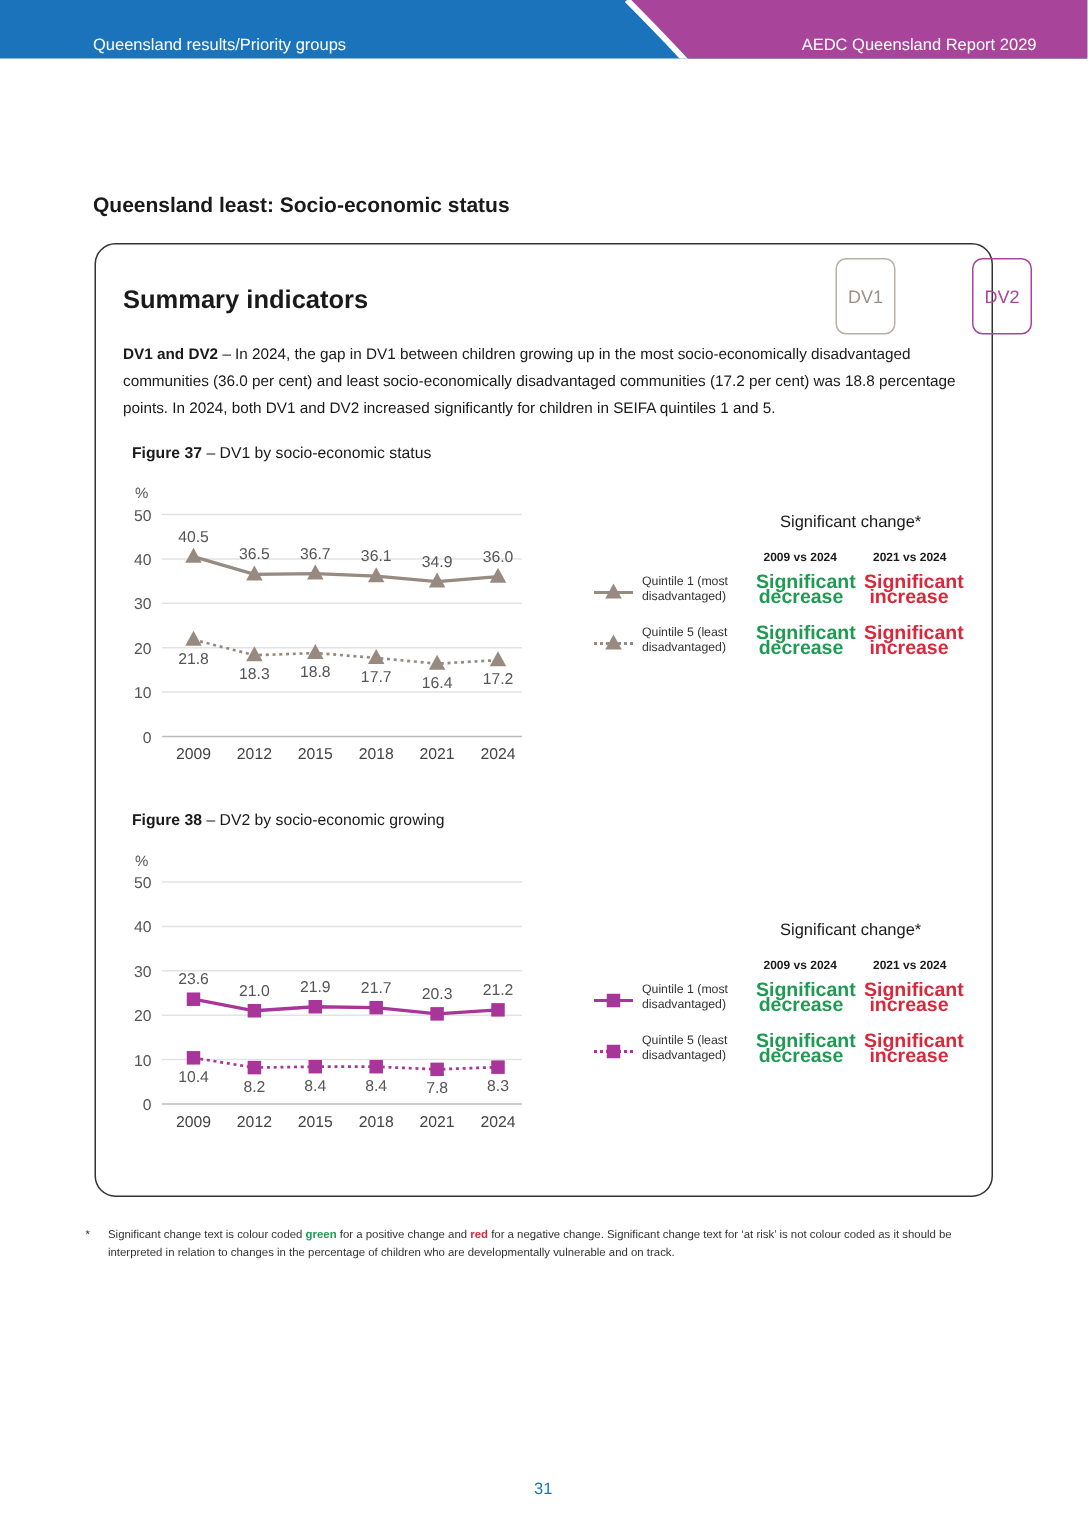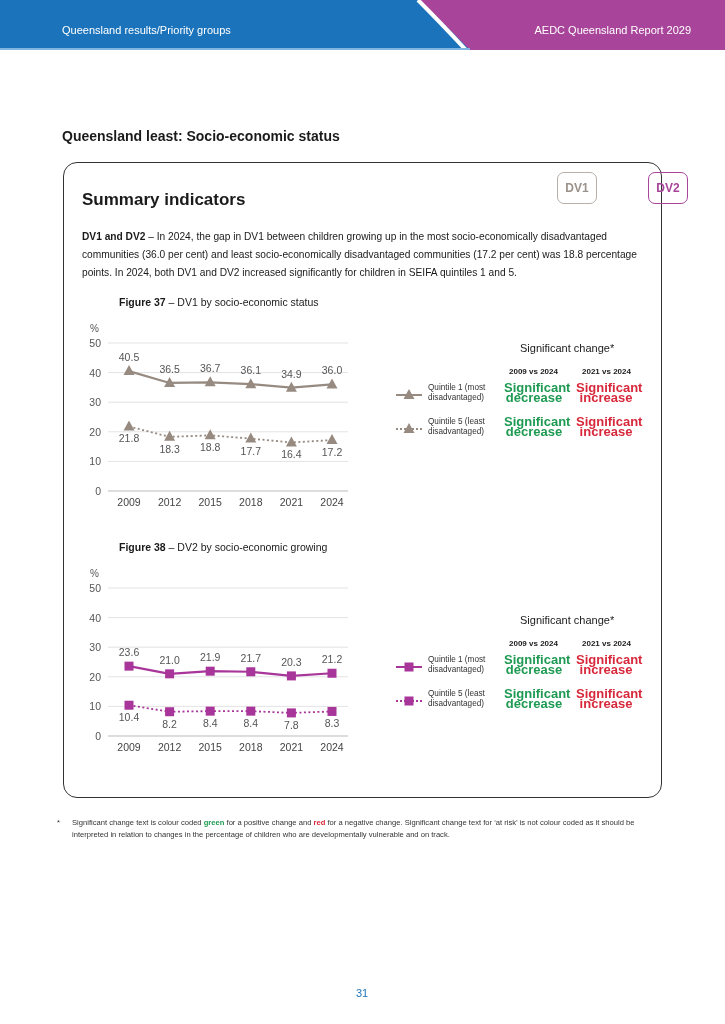--- a/index.html
+++ b/index.html
@@ -1,30 +1,30 @@
 <!DOCTYPE html>
 <html><head>
 <meta charset="utf-8">
 <style>
   html,body{margin:0;padding:0;background:#fff;}
   body{width:725px;height:1024px;position:relative;overflow:hidden;font-family:"Liberation Sans",sans-serif;color:#1a1a1a;}
-  .header{position:absolute;left:0;top:0;width:725px;height:50px;overflow:hidden;}
+  .header{position:absolute;left:0;top:0;width:725px;height:39px;overflow:hidden;}
   .header svg{position:absolute;left:0;top:0;}
   .hdr-left{position:absolute;left:62px;top:24px;font-size:11px;color:#fff;}
   .hdr-right{position:absolute;right:34px;top:24px;font-size:11px;color:#fff;}
   .section-title{position:absolute;left:62px;top:128px;font-size:14px;font-weight:bold;}
   .card{position:absolute;left:63px;top:162px;width:599px;height:636px;border:1.4px solid #333;border-radius:14px;box-sizing:border-box;}
   .card-title{position:absolute;left:82px;top:190px;font-size:17px;font-weight:bold;}
-  .tab{position:absolute;top:172px;width:40px;height:32px;border-radius:7px;box-sizing:border-box;font-size:12px;font-weight:bold;display:flex;align-items:center;justify-content:center;}
+  .tab{position:absolute;top:172px;width:40px;height:51px;border-radius:7px;box-sizing:border-box;font-size:12px;font-weight:normal;display:flex;align-items:center;justify-content:center;}
   .tab-dv1{left:557px;border:1.2px solid #b8b0a8;color:#9a918a;}
   .tab-dv2{left:648px;border:1.2px solid #a8459a;color:#a8459a;}
   .intro{position:absolute;left:82px;top:228px;width:570px;font-size:10.2px;line-height:18px;}
   .intro b{font-weight:bold;}
   .fig-title{position:absolute;left:88px;font-size:10.5px;}
-  .fig-title b{font-weight:bold;margin-left:31px;}
+  .fig-title b{font-weight:bold;}
   svg.chart{position:absolute;left:80px;}
   svg text{font-family:"Liberation Sans",sans-serif;}
   .sig{position:absolute;left:390px;width:280px;}
   .sig-head{position:absolute;left:130px;top:0;font-size:11px;font-weight:normal;}
   .col-head{position:absolute;font-size:8px;font-weight:bold;}
   .leg-label{position:absolute;left:38px;font-size:8.2px;line-height:10px;color:#333;}
   .sig-cell{position:absolute;font-size:13px;font-weight:bold;line-height:10px;text-align:center;width:60px;}
   .green{color:#1e9a52;}
   .red{color:#d8283c;}
   .leg-icon{position:absolute;left:4px;width:30px;height:12px;}

